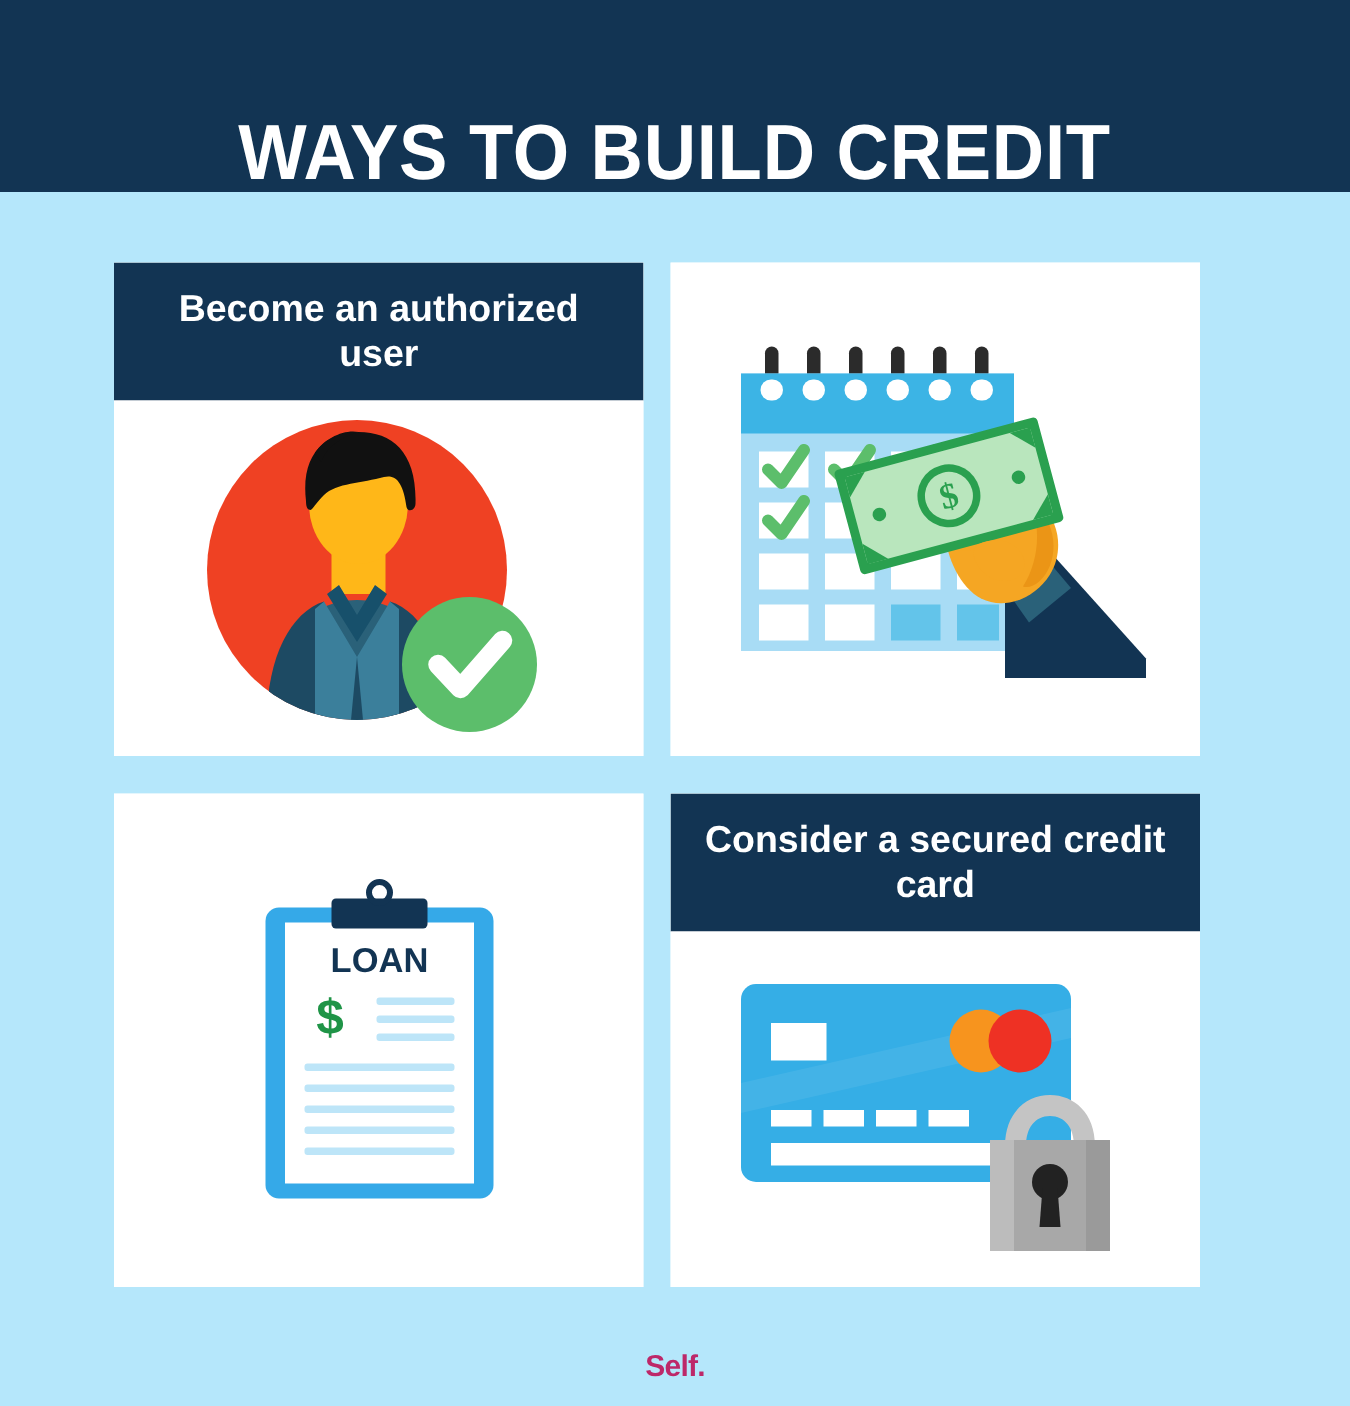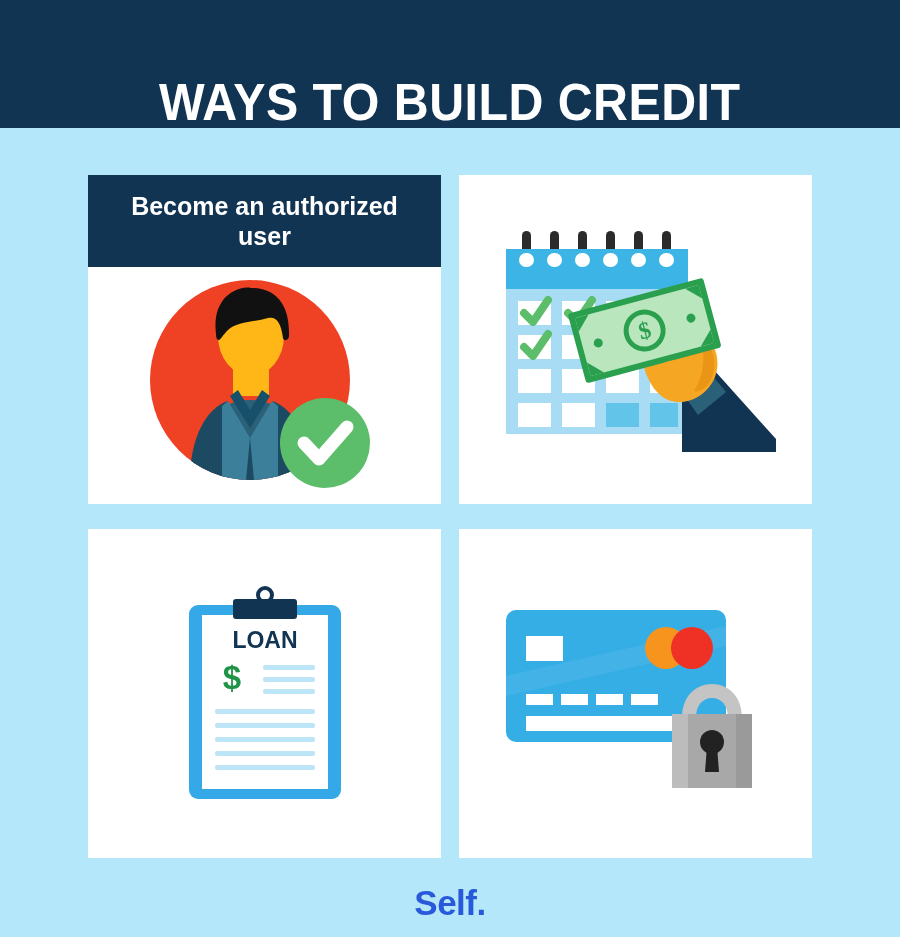--- a/index.html
+++ b/index.html
@@ -22,21 +22,21 @@
     letter-spacing: 0.5px;
     font-family: "Liberation Sans Narrow", "Liberation Sans", sans-serif;
     transform: scaleX(0.93);
     text-align: center;
     line-height: 1;
   }
 
   
   .grid {
     position: absolute;
-    left: 88px; top: 175px;
+    left: 76px; top: 175px;
     width: 712px; height: 683px;
     display: grid;
     grid-template-columns: 353px 353px;
     grid-template-rows: 329px 329px;
     column-gap: 18px;
     row-gap: 25px;
   }
   .card {
     background: #ffffff;
     display: flex;
@@ -65,22 +65,22 @@
 
   
   .footer {
     position: absolute;
     left: 0; bottom: 14px;
     width: 900px;
     text-align: center;
   }
   .logo-self {
     display: inline-block;
-    color: #1d4ed8;
-    font-size: 35px;
+    color: #be185d;
+    font-size: 20px;
     font-weight: 700;
     letter-spacing: -0.5px;
     opacity: 0.92;
   }
 
   svg { display: block; }
 </style>
 </head>
 <body>
 
@@ -234,20 +234,23 @@
           <rect x="40" y="138" width="100" height="5" rx="2"></rect>
           <rect x="40" y="152" width="100" height="5" rx="2"></rect>
           <rect x="40" y="166" width="100" height="5" rx="2"></rect>
           <rect x="40" y="180" width="100" height="5" rx="2"></rect>
         </g>
       </svg>
     </div>
   </div>
 
   <div class="card">
+    <div class="card-header">
+      <div class="card-header-text">Consider a secured credit card</div>
+    </div>
     <div class="card-body">
       <svg width="280" height="195" viewBox="0 0 280 195">
 
         <rect x="10" y="14" width="220" height="132" rx="10" fill="#35aee6"></rect>
 
         <path d="M10 80 L230 30 L230 50 L10 100 Z" fill="#ffffff" opacity="0.07"></path>
 
         <rect x="30" y="40" width="37" height="25" fill="#ffffff"></rect>
 
         <circle cx="170" cy="52" r="21" fill="#f7941e"></circle>

